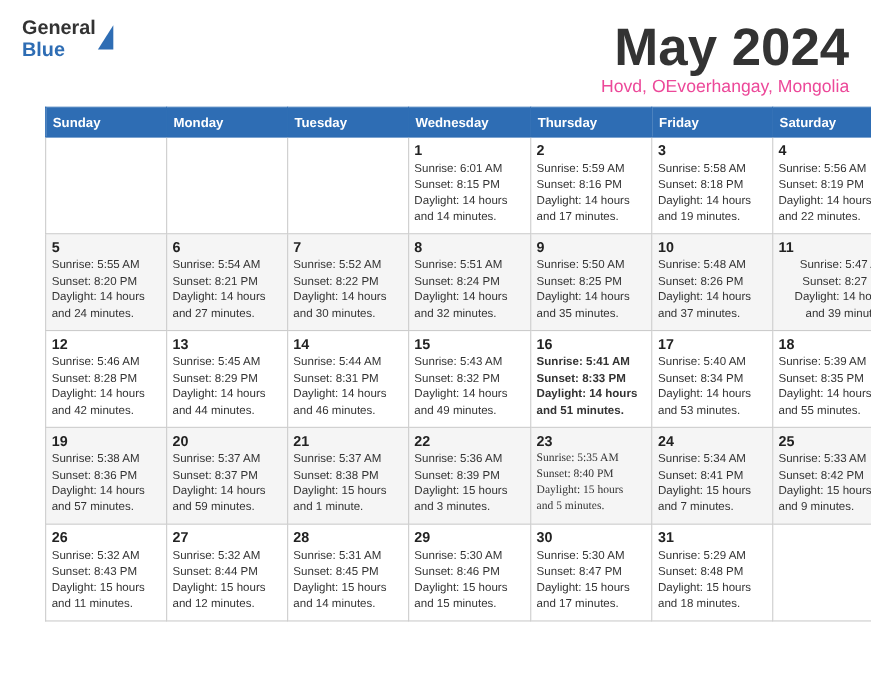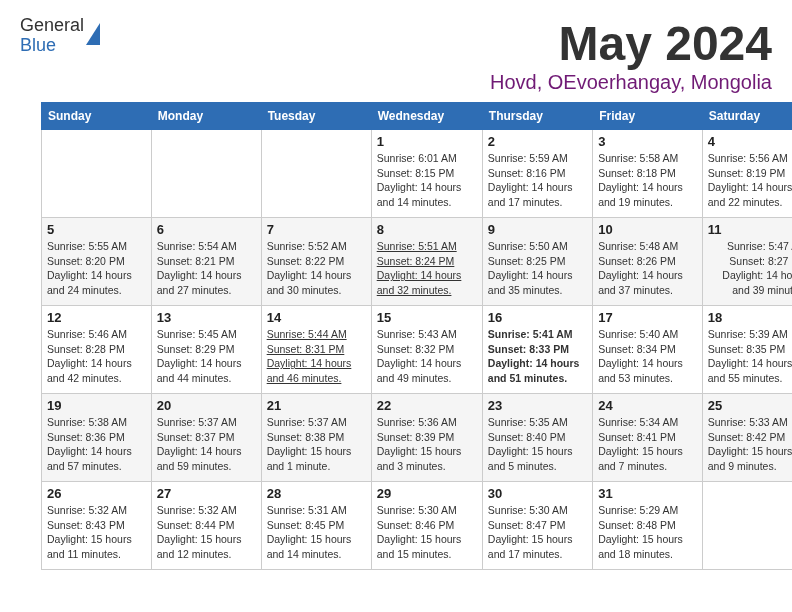--- a/index.html
+++ b/index.html
@@ -19,48 +19,48 @@
       display: flex;
       align-items: center;
     }
     .logo-text {
       display: flex;
       flex-direction: column;
       line-height: 1.1;
     }
     .logo-general {
       font-size: 18px;
-      font-weight: normal;
+      font-weight: bold;
       color: #333;
     }
     .logo-blue {
       font-size: 18px;
-      font-weight: normal;
+      font-weight: bold;
       color: #2e6db4;
     }
     .logo-icon {
       width: 0;
       height: 0;
       border-left: 14px solid transparent;
       border-bottom: 22px solid #2e6db4;
       margin-left: 2px;
       position: relative;
       top: -2px;
     }
     .title-block {
       text-align: right;
     }
     .title-month {
       font-size: 48px;
       font-weight: bold;
       color: #333;
     }
     .title-location {
-      font-size: 20px;
-      color: #701a75;
+      font-size: 16px;
+      color: #ec4899;
     }
     .calendar {
       width: 100%;
       padding: 0 10px 10px 10px;
       margin-left: 31px;
     }
     table {
       width: 100%;
       border-collapse: collapse;
       font-size: 11px;
@@ -181,21 +181,21 @@
           </td>
           <td>
             <div class="day-number">7</div>
             <div class="day-info" style="white-space: pre-line;">Sunrise: 5:52 AM
 Sunset: 8:22 PM
 Daylight: 14 hours
 and 30 minutes.</div>
           </td>
           <td>
             <div class="day-number">8</div>
-            <div class="day-info" style="white-space: pre-line; text-decoration: underline;">Sunrise: 5:51 AM
+            <div class="day-info" style="white-space: pre-line;">Sunrise: 5:51 AM
 Sunset: 8:24 PM
 Daylight: 14 hours
 and 32 minutes.</div>
           </td>
           <td>
             <div class="day-number">9</div>
             <div class="day-info" style="white-space: pre-line;">Sunrise: 5:50 AM
 Sunset: 8:25 PM
 Daylight: 14 hours
 and 35 minutes.</div>
@@ -225,21 +225,21 @@
           </td>
           <td>
             <div class="day-number">13</div>
             <div class="day-info" style="white-space: pre-line;">Sunrise: 5:45 AM
 Sunset: 8:29 PM
 Daylight: 14 hours
 and 44 minutes.</div>
           </td>
           <td>
             <div class="day-number">14</div>
-            <div class="day-info" style="white-space: pre-line; text-decoration: underline;">Sunrise: 5:44 AM
+            <div class="day-info" style="white-space: pre-line;">Sunrise: 5:44 AM
 Sunset: 8:31 PM
 Daylight: 14 hours
 and 46 minutes.</div>
           </td>
           <td>
             <div class="day-number">15</div>
             <div class="day-info" style="white-space: pre-line;">Sunrise: 5:43 AM
 Sunset: 8:32 PM
 Daylight: 14 hours
 and 49 minutes.</div>
@@ -290,21 +290,21 @@
           </td>
           <td>
             <div class="day-number">22</div>
             <div class="day-info" style="white-space: pre-line;">Sunrise: 5:36 AM
 Sunset: 8:39 PM
 Daylight: 15 hours
 and 3 minutes.</div>
           </td>
           <td>
             <div class="day-number">23</div>
-            <div class="day-info" style="white-space: pre-line;">Sunrise: 5:35 AM
+            <div class="day-info" style="white-space: pre-line; font-family: Liberation Serif, serif;">Sunrise: 5:35 AM
 Sunset: 8:40 PM
 Daylight: 15 hours
 and 5 minutes.</div>
           </td>
           <td>
             <div class="day-number">24</div>
             <div class="day-info" style="white-space: pre-line;">Sunrise: 5:34 AM
 Sunset: 8:41 PM
 Daylight: 15 hours
 and 7 minutes.</div>

